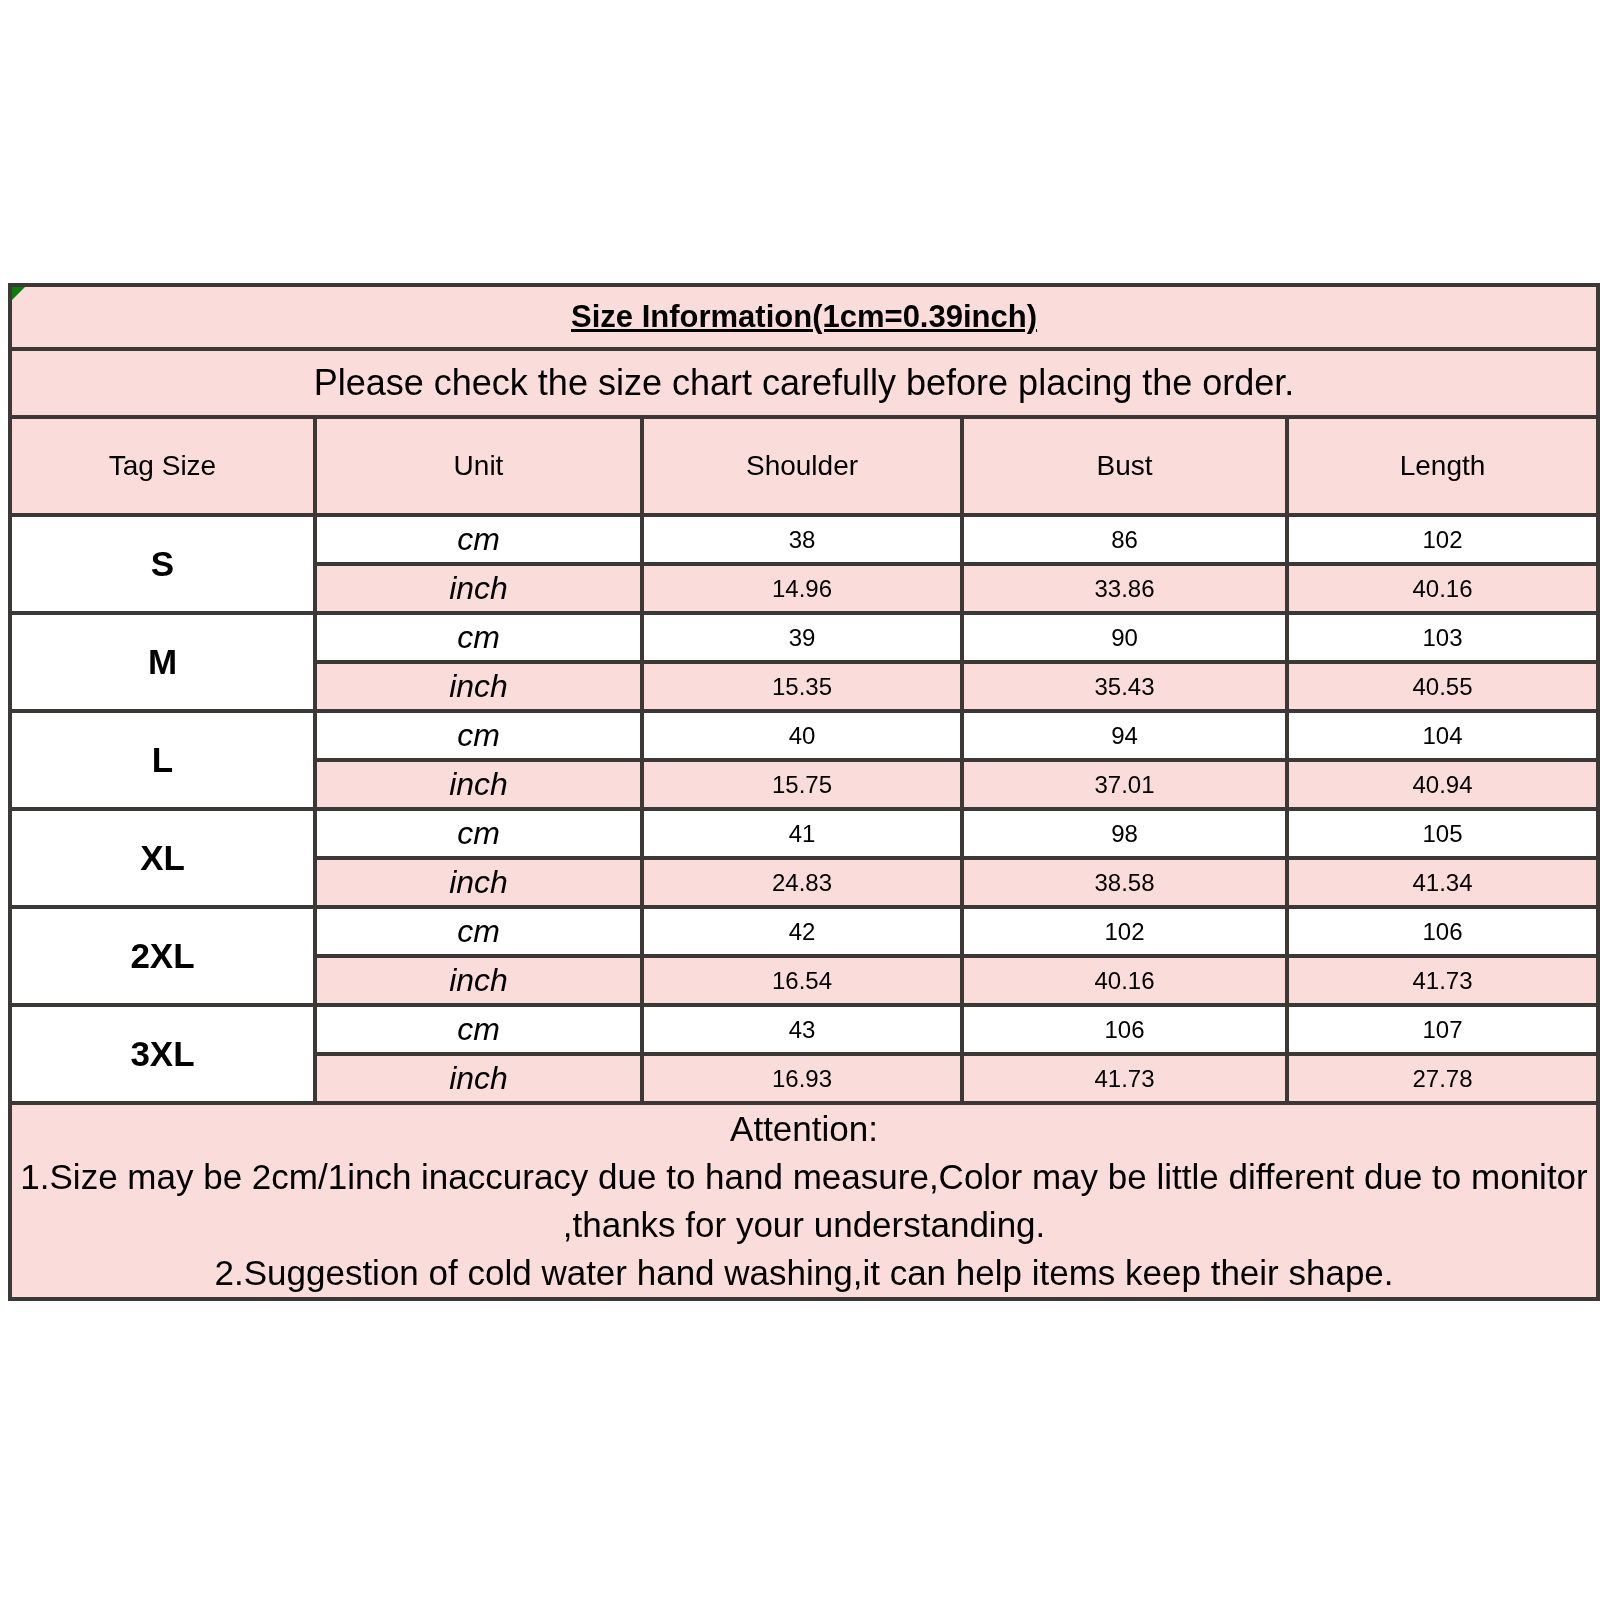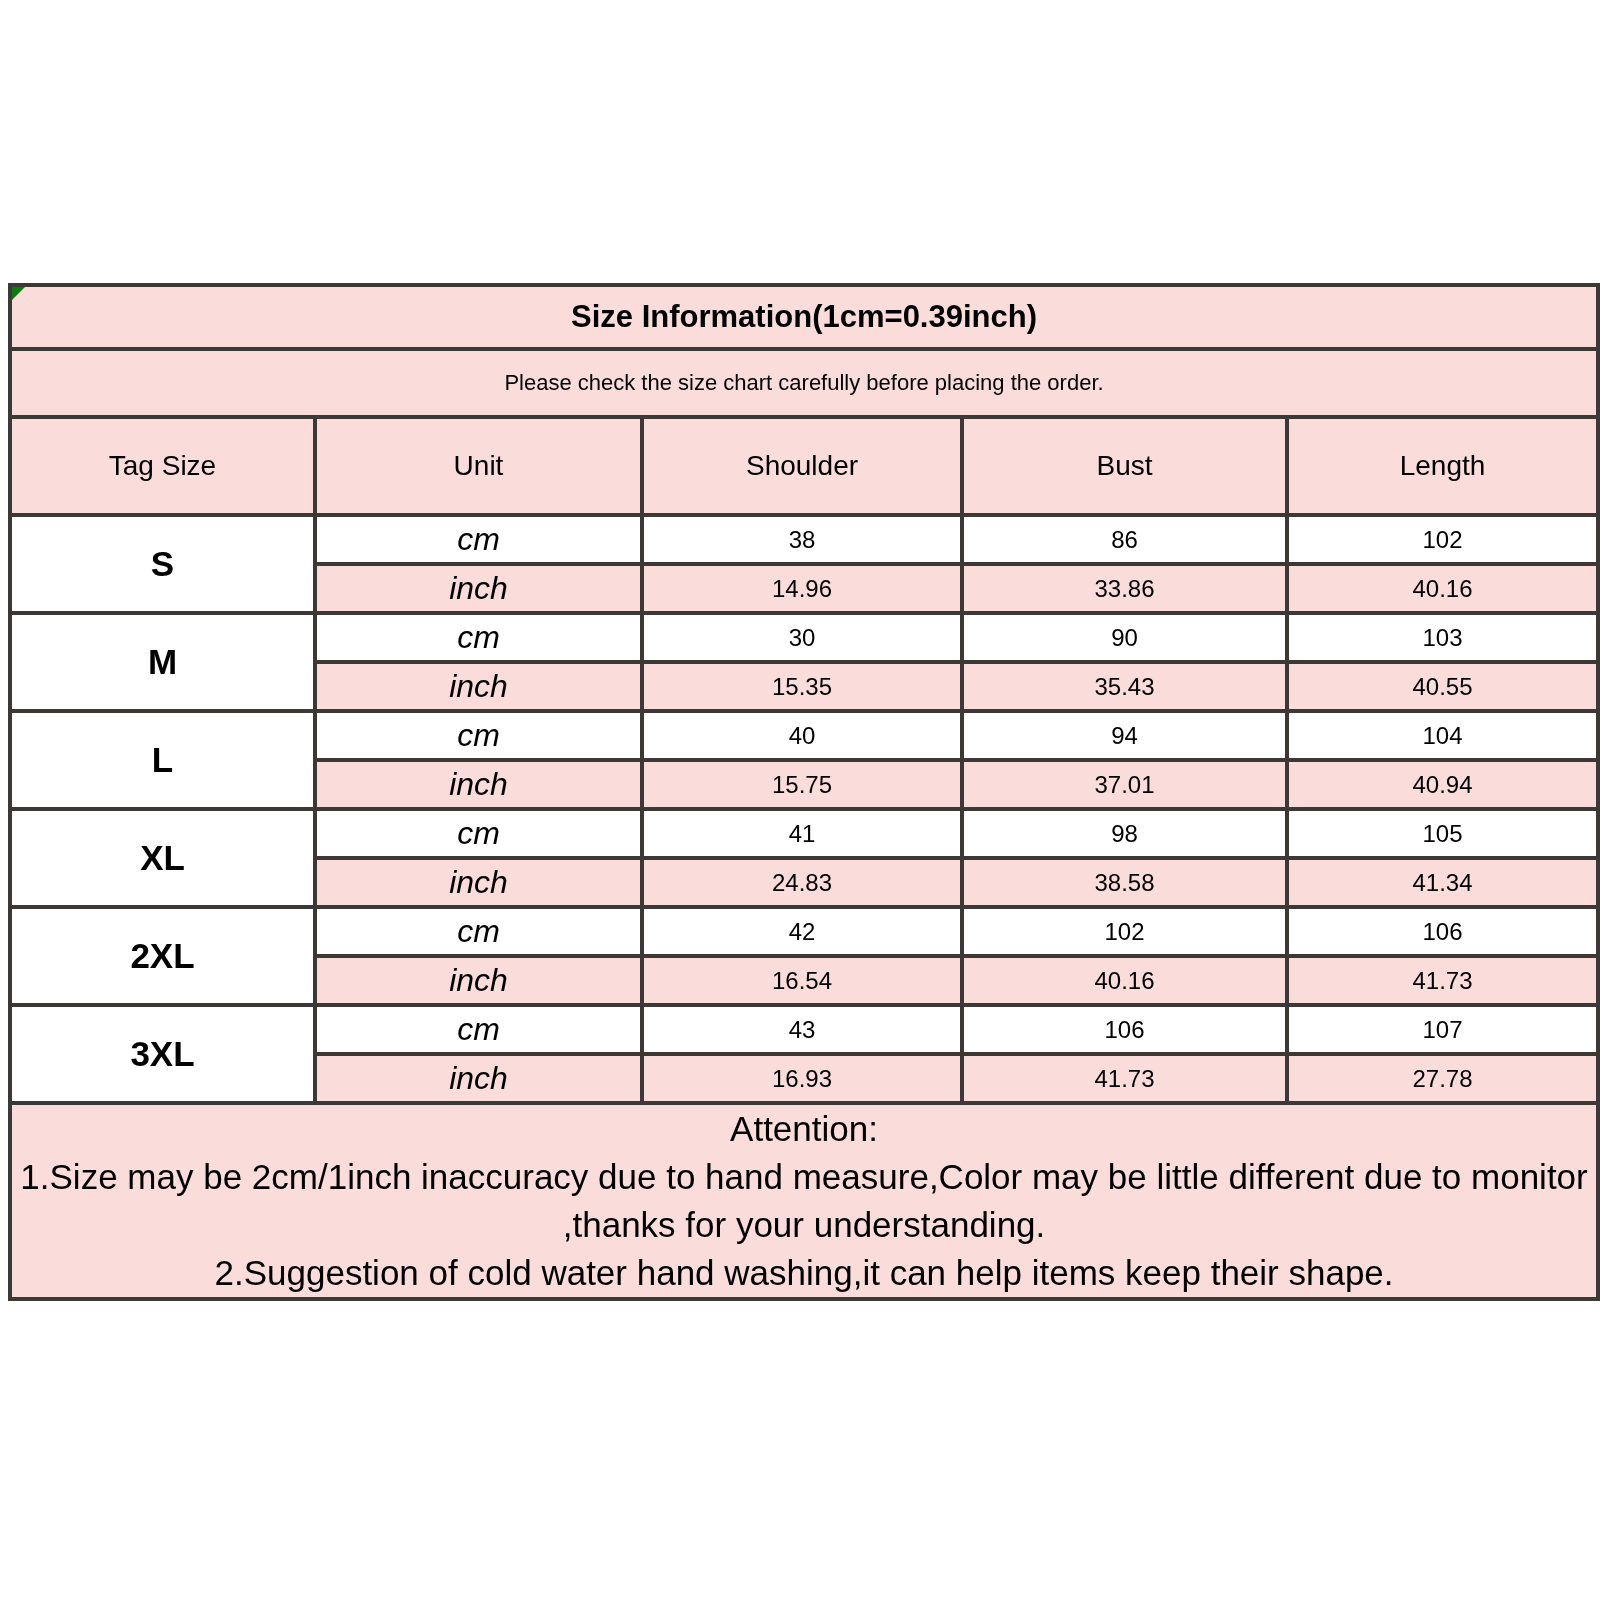--- a/index.html
+++ b/index.html
@@ -40,24 +40,25 @@
     text-align:center;
     vertical-align:middle;
     padding:0;
     overflow:hidden;
   }
   .title-row td{
     background:var(--pink);
     font-weight:bold;
     font-size:31px;
     height:60px;
+    text-decoration:underline;
   }
   .subtitle-row td{
     background:var(--pink);
-    font-size:22px;
+    font-size:36px;
     height:64px;
   }
   .header-row td{
     background:var(--pink);
     font-weight:normal;
     font-size:28px;
     height:94px;
   }
   .cm-row td{ background:var(--white); height:45px; }
   .inch-row td{ background:var(--pink); height:45px; }
@@ -121,21 +122,21 @@
     <tr class="inch-row">
       <td class="unit">inch</td>
       <td class="val">14.96</td>
       <td class="val">33.86</td>
       <td class="val">40.16</td>
     </tr>
 
     <tr class="cm-row">
       <td class="tag" rowspan="2">M</td>
       <td class="unit">cm</td>
-      <td class="val">30</td>
+      <td class="val">39</td>
       <td class="val">90</td>
       <td class="val">103</td>
     </tr>
     <tr class="inch-row">
       <td class="unit">inch</td>
       <td class="val">15.35</td>
       <td class="val">35.43</td>
       <td class="val">40.55</td>
     </tr>
 

